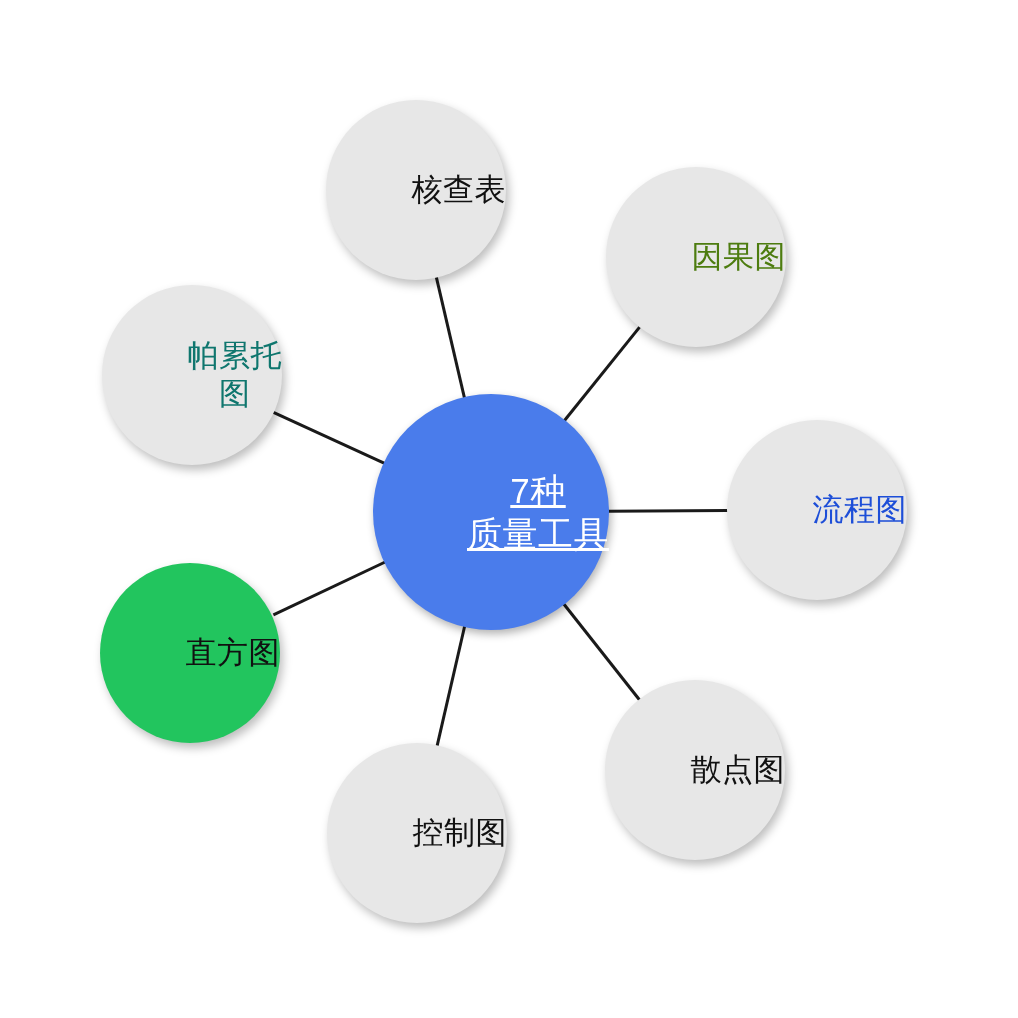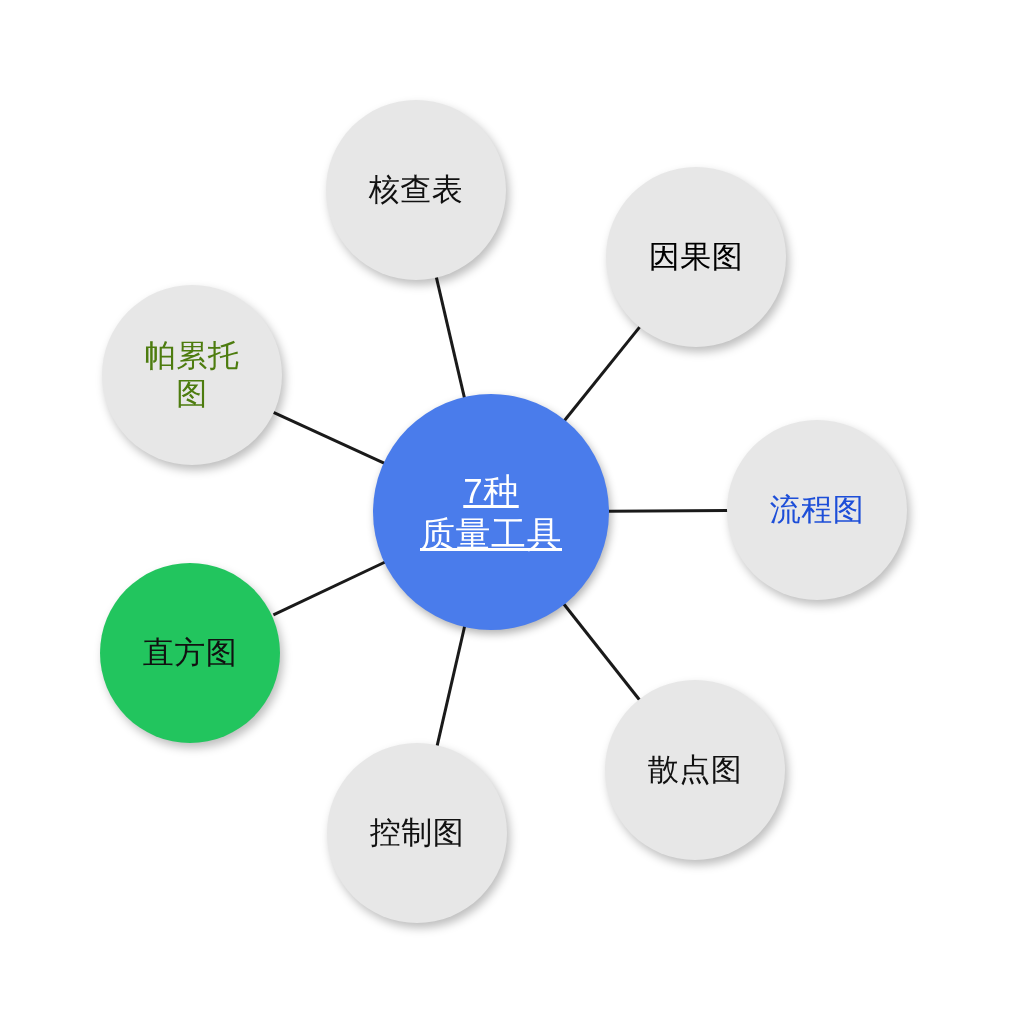--- a/index.html
+++ b/index.html
@@ -33,21 +33,21 @@
     pointer-events: none;
   }
 
   
   .node {
     position: absolute;
     border-radius: 50%;
     box-sizing: border-box;
     display: flex;
     align-items: center;
-    justify-content: center;
+    justify-content: flex-end;
     text-align: center;
     z-index: 2;
   }
 
   .node-label {
     display: block;
     line-height: 1.24;
     white-space: pre-line;
     user-select: none;
   }
@@ -97,37 +97,37 @@
   <div class="node node-center" style="left: 373px; top: 394px; width: 236px; height: 236px; background: rgb(74, 124, 235);">
     <span class="node-label" style="color: rgb(255, 255, 255);">7种
 质量工具</span>
   </div>
 
   <div class="node node-satellite" style="left: 326px; top: 100px; width: 180px; height: 180px; background: rgb(231, 231, 231);">
     <span class="node-label" style="color: rgb(17, 17, 17);">核查表</span>
   </div>
 
   <div class="node node-satellite" style="left: 606px; top: 167px; width: 180px; height: 180px; background: rgb(231, 231, 231);">
-    <span class="node-label" style="color: #000000;">因果图</span>
+    <span class="node-label" style="color: #4d7c0f;">因果图</span>
   </div>
 
   <div class="node node-satellite" style="left: 727px; top: 420px; width: 180px; height: 180px; background: rgb(231, 231, 231);">
     <span class="node-label" style="color: #1d4ed8;">流程图</span>
   </div>
 
   <div class="node node-satellite" style="left: 605px; top: 680px; width: 180px; height: 180px; background: rgb(231, 231, 231);">
     <span class="node-label" style="color: rgb(17, 17, 17);">散点图</span>
   </div>
 
   <div class="node node-satellite" style="left: 327px; top: 743px; width: 180px; height: 180px; background: rgb(231, 231, 231);">
     <span class="node-label" style="color: rgb(17, 17, 17);">控制图</span>
   </div>
 
   <div class="node node-satellite" style="left: 100px; top: 563px; width: 180px; height: 180px; background: #22c55e;">
     <span class="node-label" style="color: rgb(17, 17, 17);">直方图</span>
   </div>
 
   <div class="node node-satellite" style="left: 102px; top: 285px; width: 180px; height: 180px; background: rgb(231, 231, 231);">
-    <span class="node-label" style="color: #4d7c0f;">帕累托
+    <span class="node-label" style="color: #0f766e;">帕累托
 图</span>
   </div>
 
 </div>
 
 </body></html>

